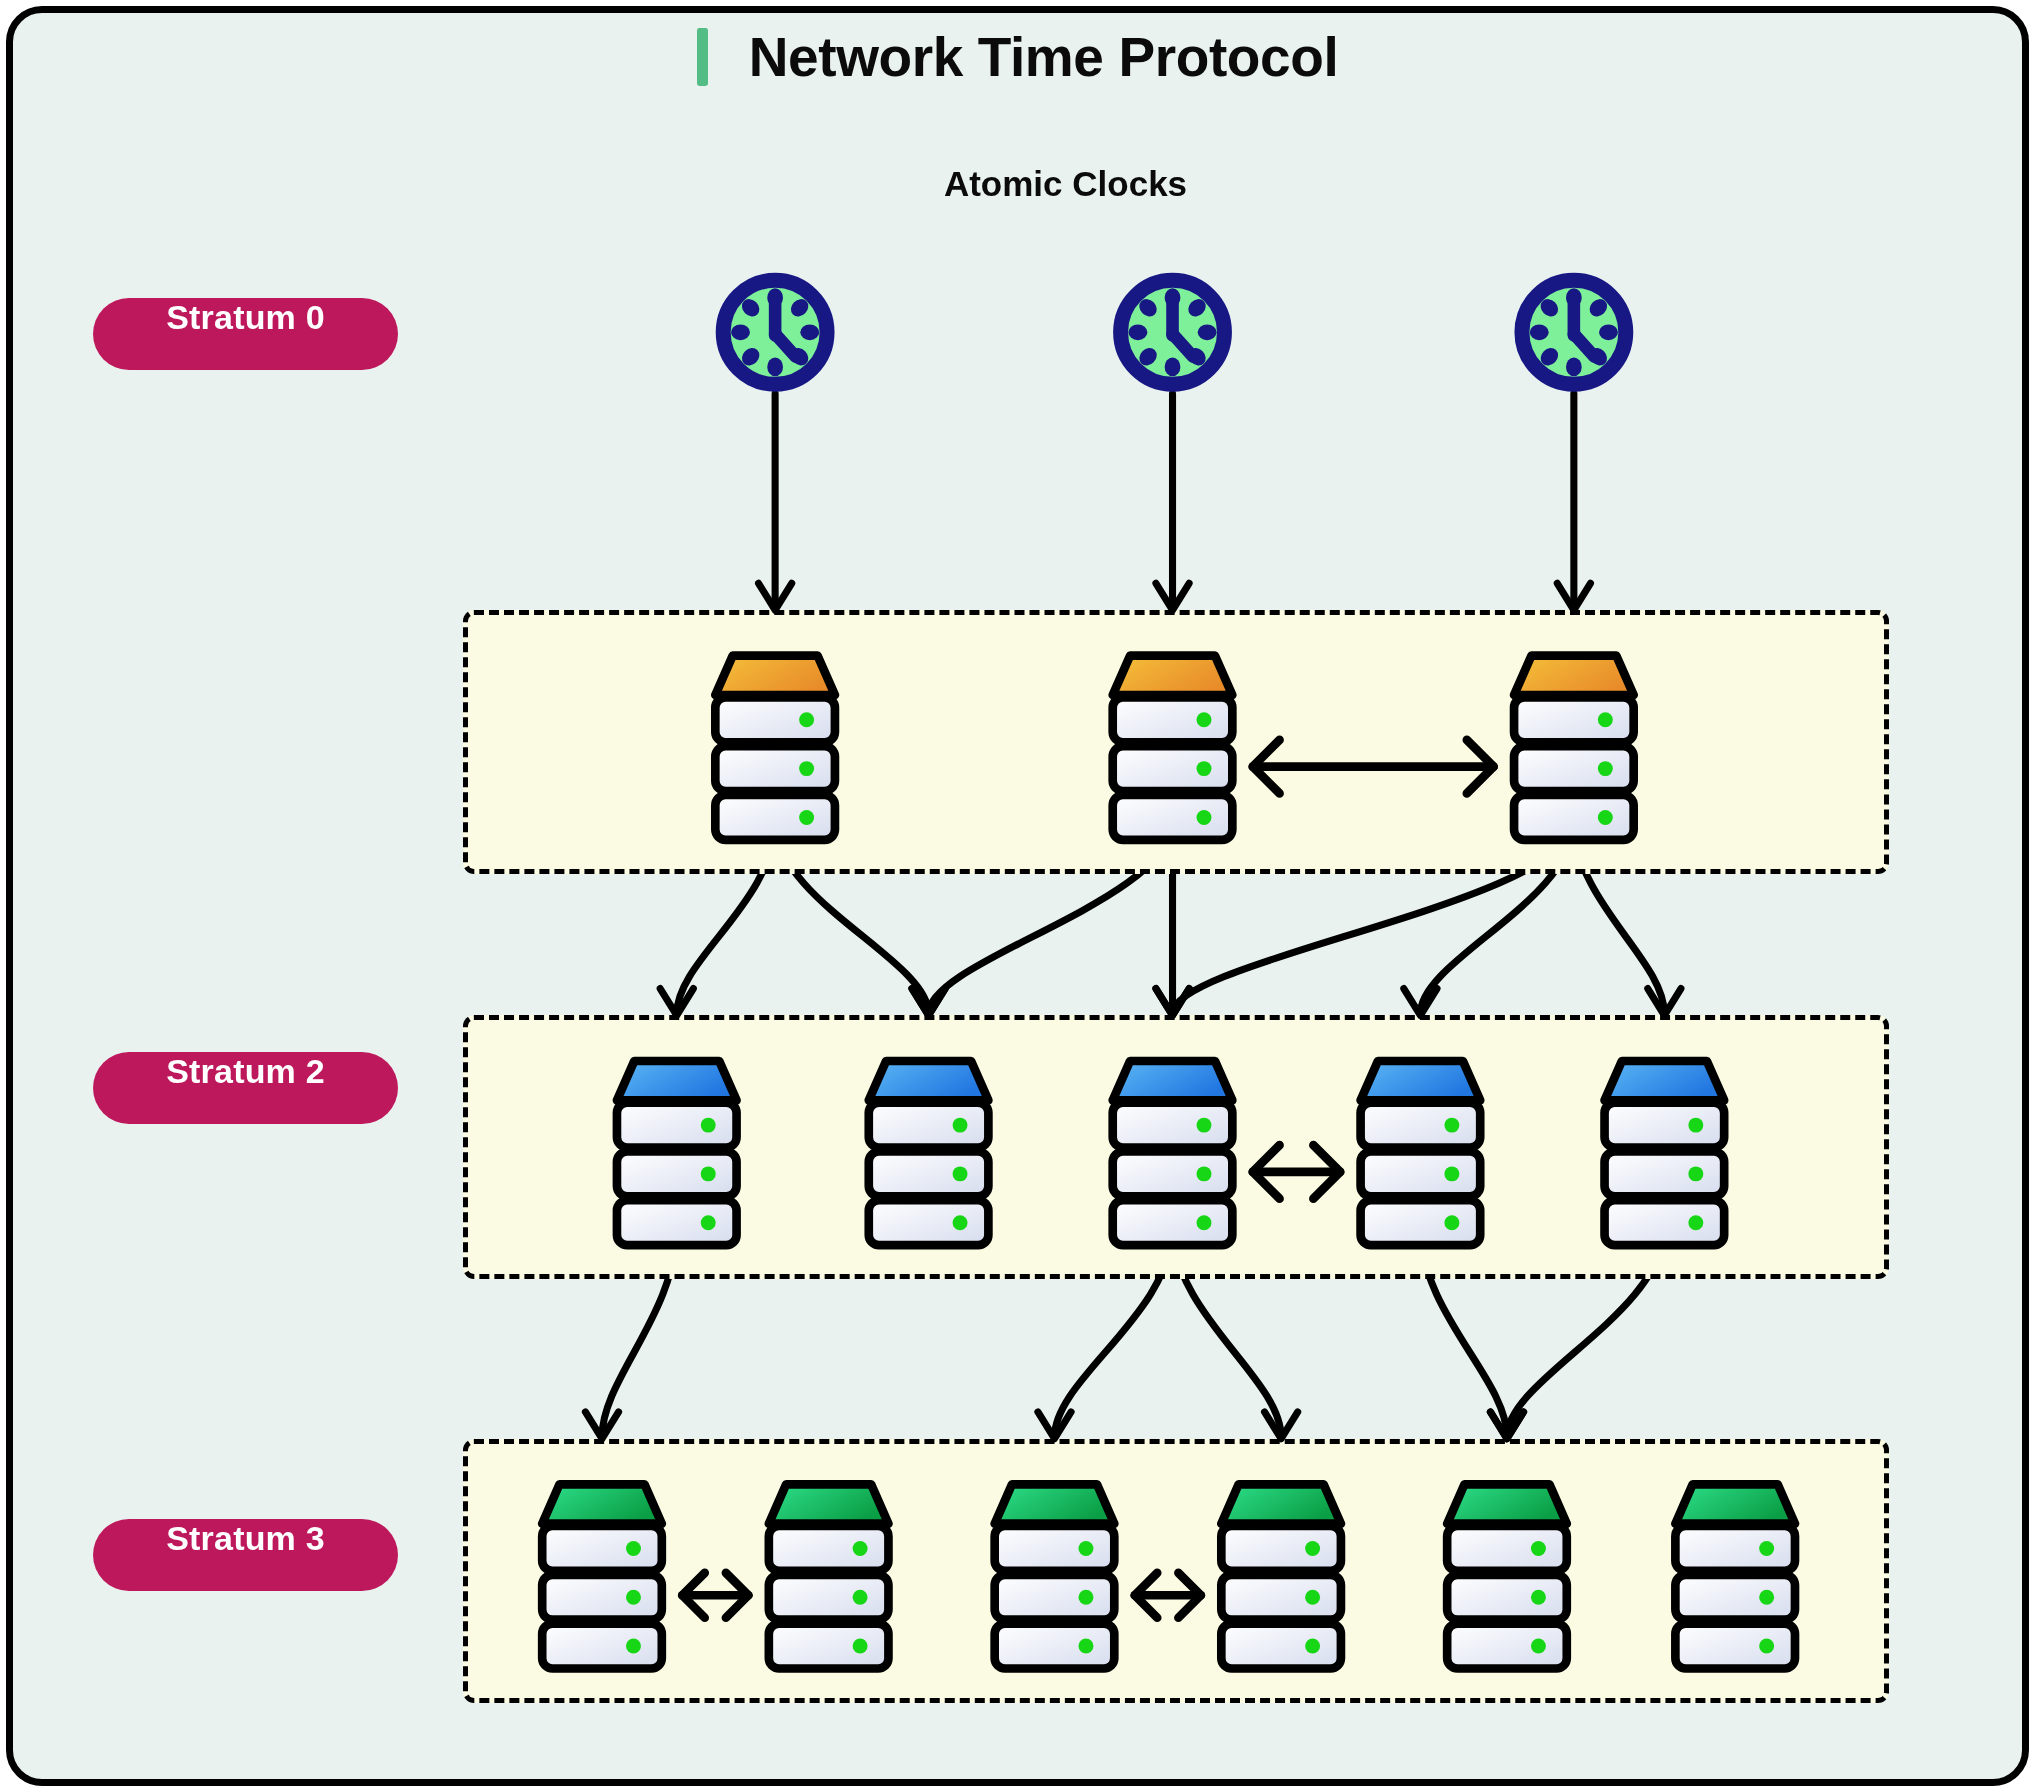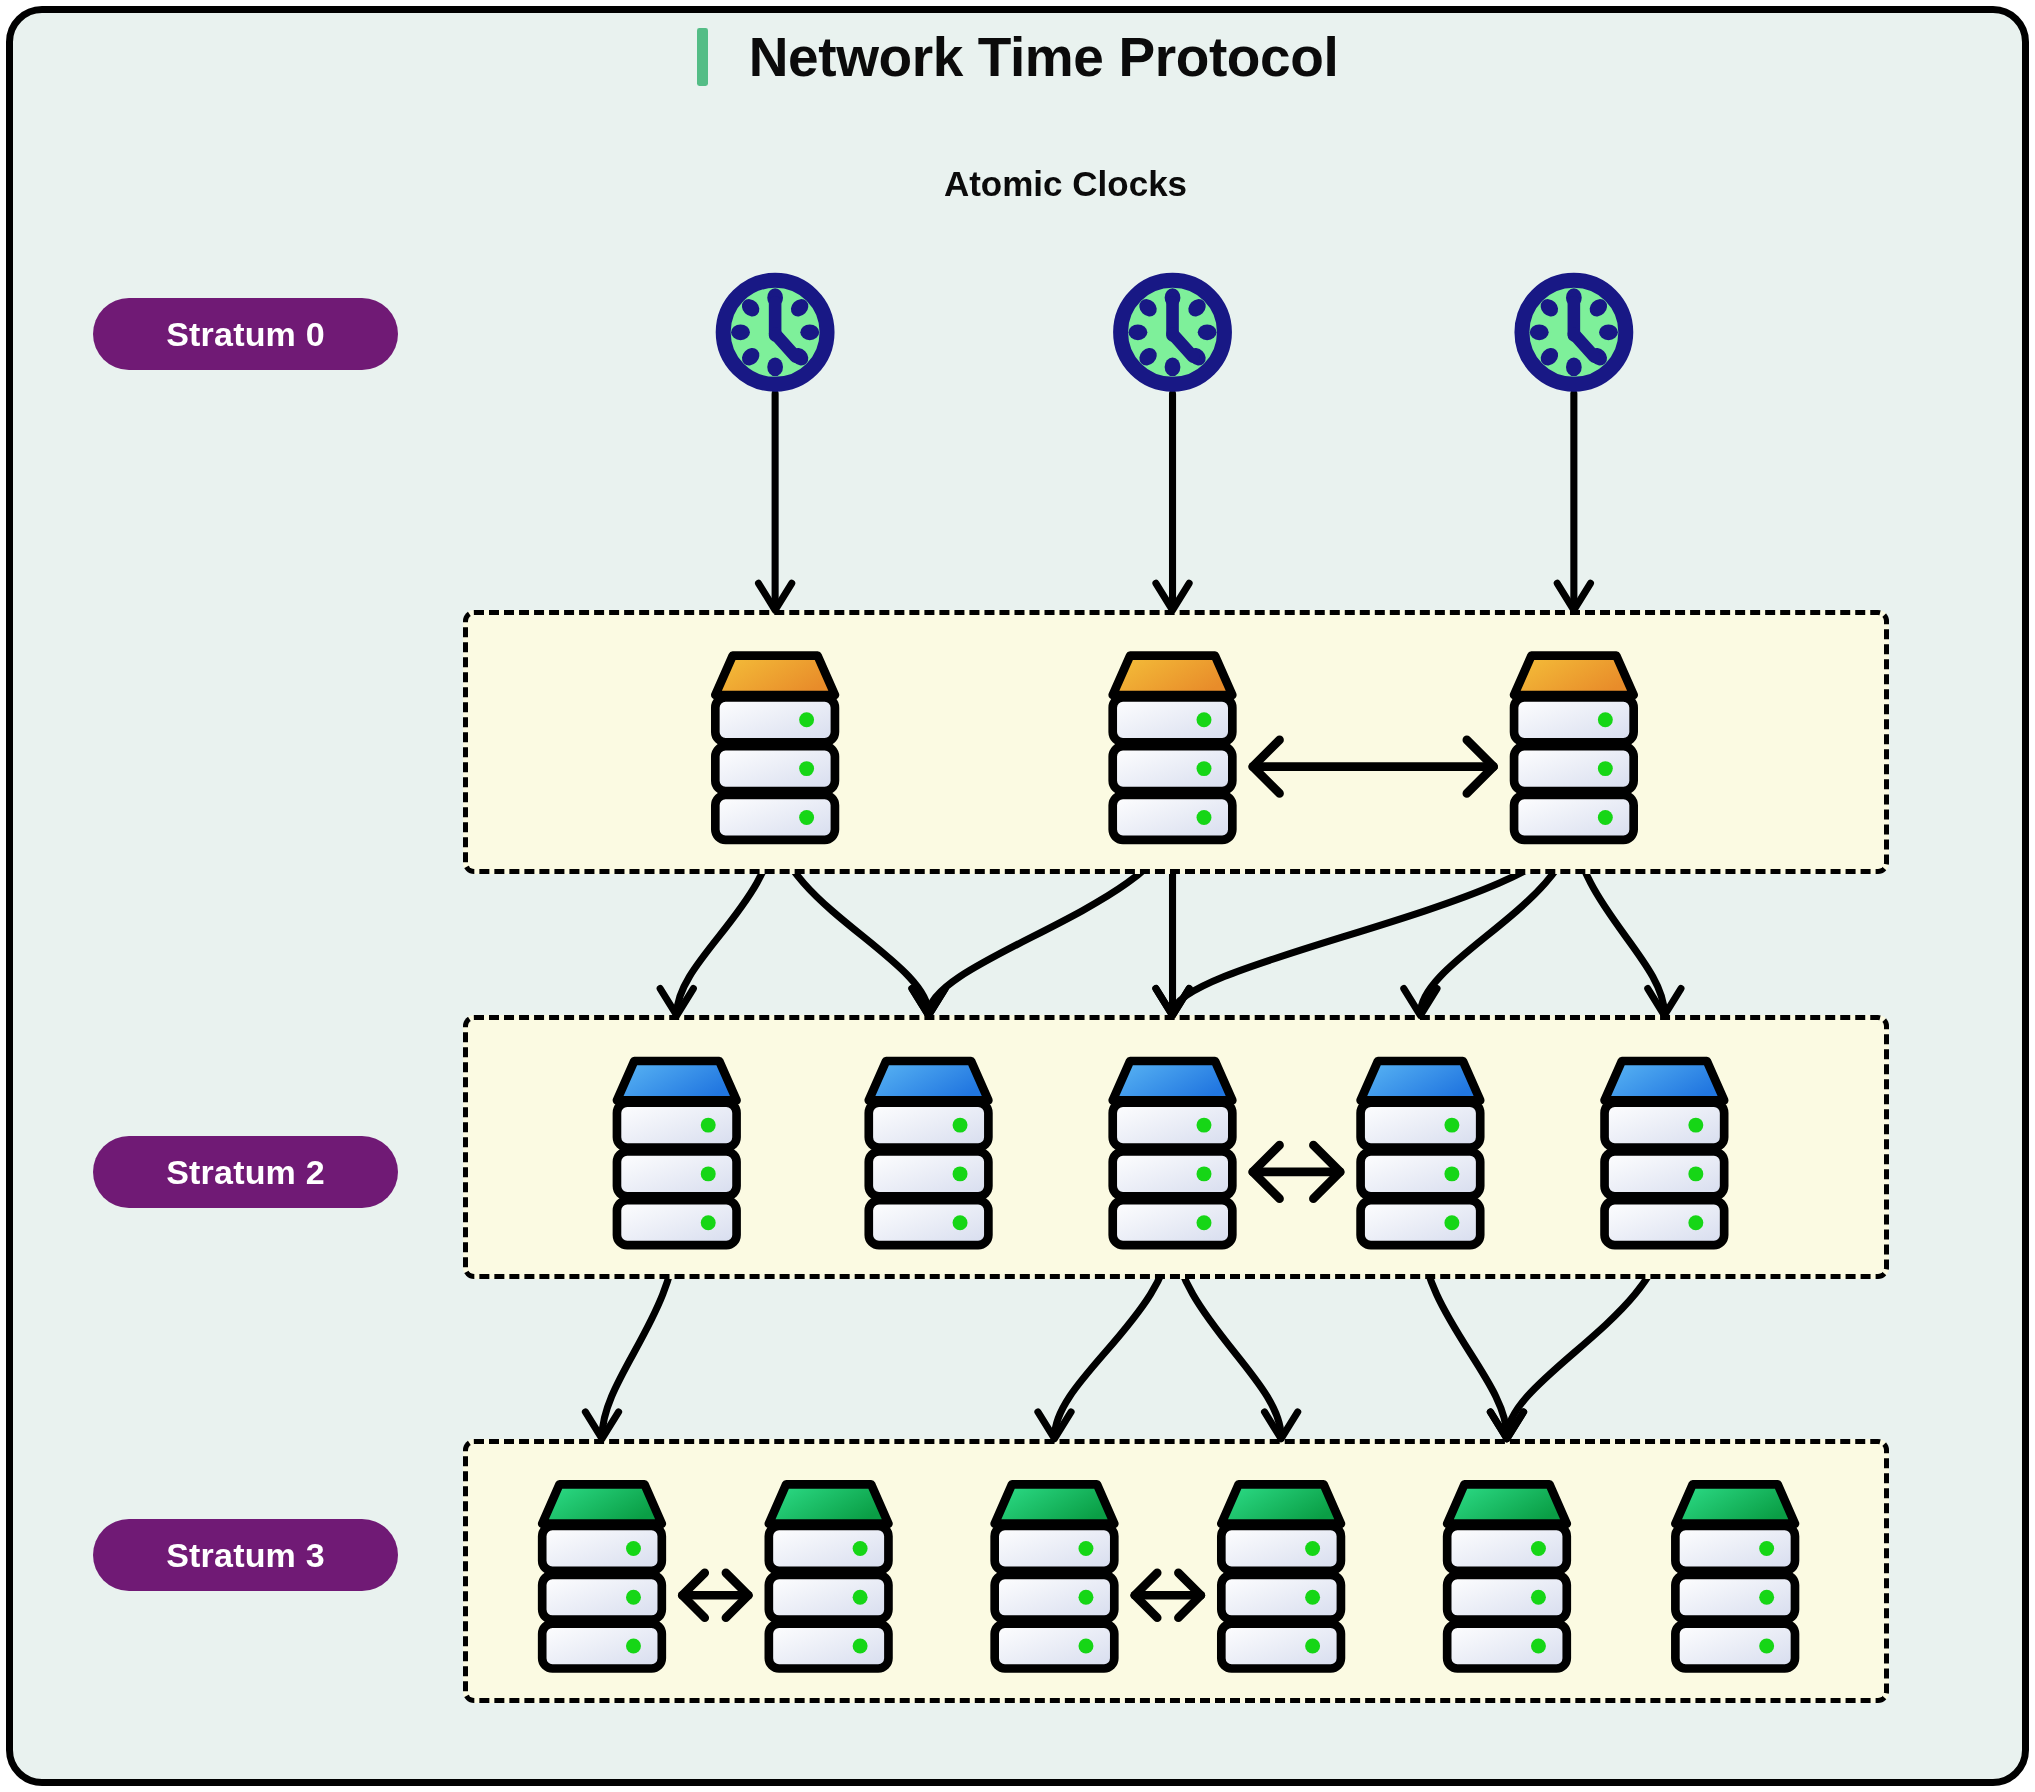--- a/index.html
+++ b/index.html
@@ -60,24 +60,24 @@
     top: 164px;
     text-align: center;
     font-size: 35px;
     font-weight: 600;
     color: #0b0b0b;
     margin-left: 48px;
   }
   .pill {
     position: absolute;
     height: 72px;
-    background: #701a75;
+    background: #be185d;
     border-radius: 36px;
     display: flex;
-    align-items: center;
+    align-items: flex-start;
     justify-content: center;
     color: #ffffff;
     font-size: 34px;
     font-weight: 700;
     letter-spacing: 0.2px;
     padding: 0 17.3px;
     box-sizing: border-box;
   }
   .tier-box {
     position: absolute;
@@ -113,21 +113,21 @@
 
   <div class="section-label">Atomic Clocks</div>
 
   <div class="tier-box" style="left:463px; top:610px; width:1426px; height:264px;"></div>
   <div class="tier-box" style="left:463px; top:1015px; width:1426px; height:264px;"></div>
   <div class="tier-box" style="left:463px; top:1439px; width:1426px; height:264px;"></div>
 
   <div class="pill" style="left:93px; top:298px; width:305px;">
     <span>Stratum 0</span>
   </div>
-  <div class="pill" style="left:93px; top:1136px; width:305px;">
+  <div class="pill" style="left:93px; top:1052px; width:305px;">
     <span>Stratum 2</span>
   </div>
   <div class="pill" style="left:93px; top:1519px; width:305px;">
     <span>Stratum 3</span>
   </div>
 
   <svg class="layer below" viewBox="0 0 2586 2278">
     <g id="links-below" fill="none" stroke="#000000" stroke-width="9" stroke-linecap="round" stroke-linejoin="round">
         <path d="M 985 500 L 985 773"></path>
         <path d="M 1490 500 L 1490 773"></path>

